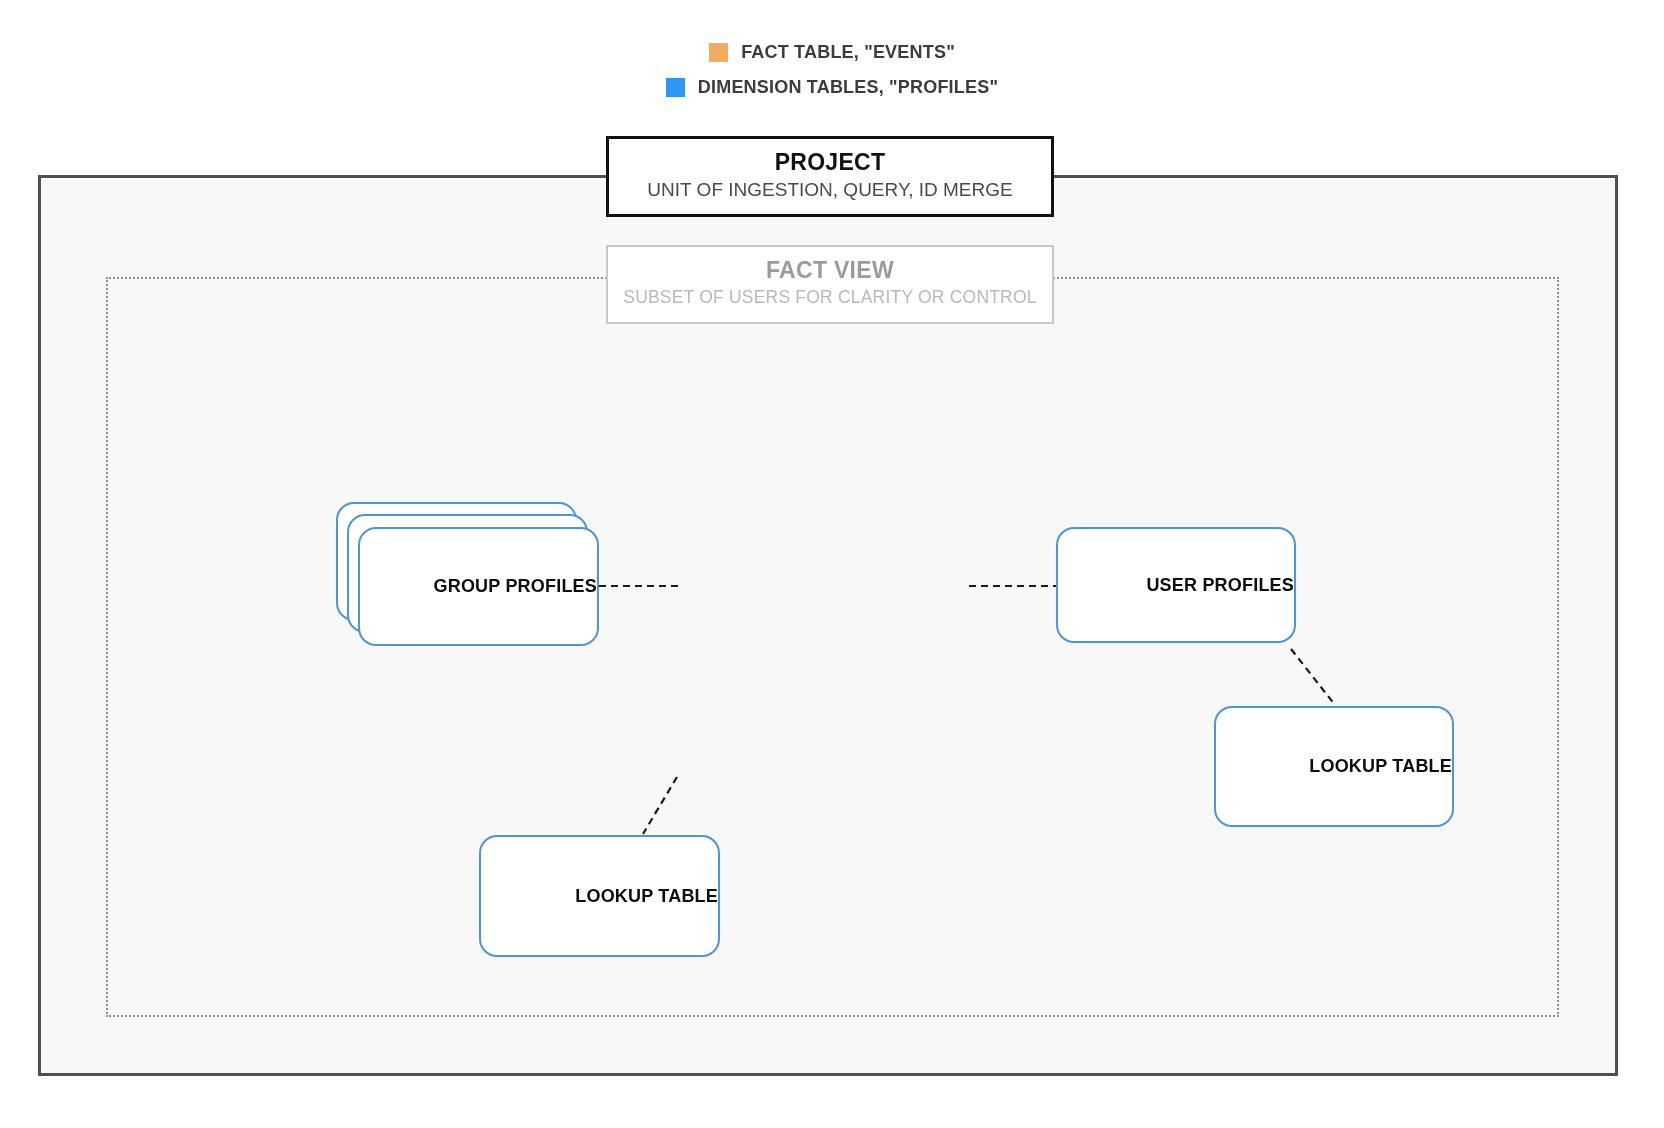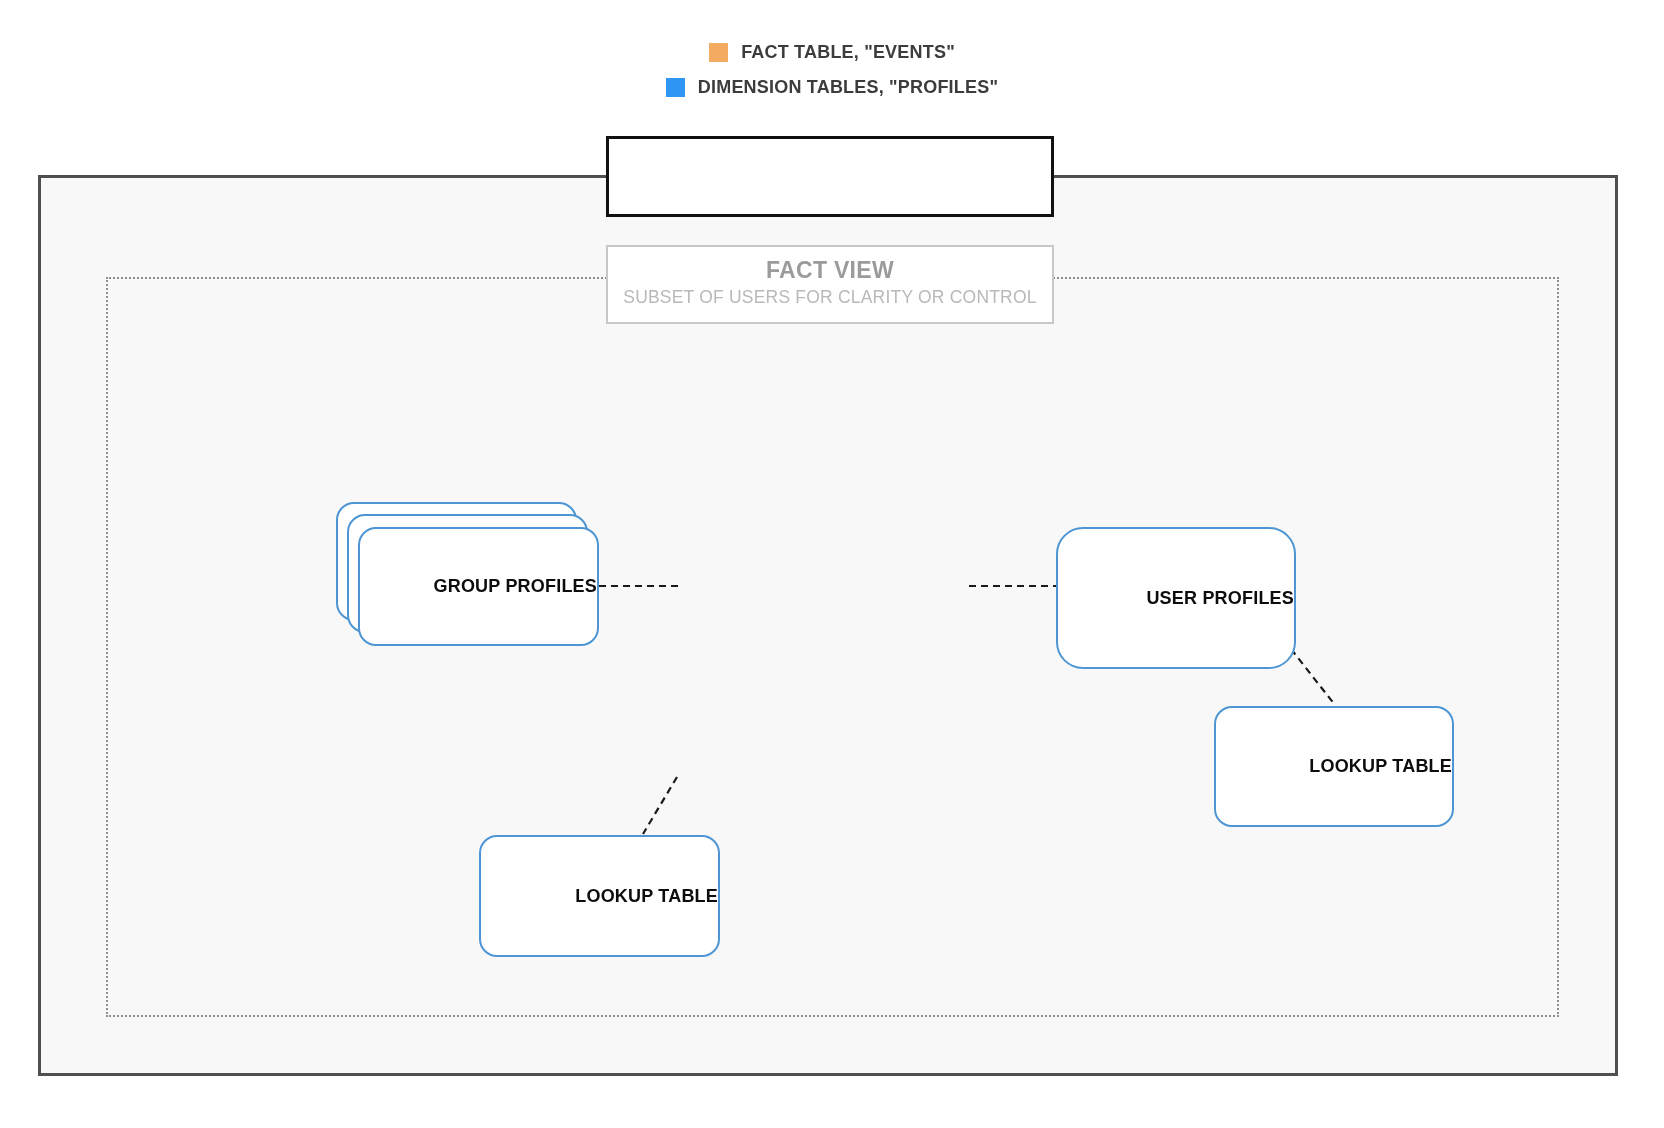--- a/index.html
+++ b/index.html
@@ -150,21 +150,21 @@
     border: 2px solid #efc287;
   }
   .dim-node {
     border: 2px solid #4e96d3;
     border-radius: 18px;
     justify-content: flex-end;
   }
   .stack-back   { left: 336px; top: 502px; width: 241px; height: 119px; }
   .stack-mid    { left: 347px; top: 514px; width: 241px; height: 119px; }
   .group-profiles-node { left: 358px; top: 527px; width: 241px; height: 119px; }
-  .user-profiles-node  { left: 1056px; top: 527px; width: 240px; height: 142px; border-radius: 27px; }
+  .user-profiles-node  { left: 1056px; top: 527px; width: 240px; height: 116px; }
   .lookup-right-node   { left: 1214px; top: 706px; width: 240px; height: 121px; }
   .lookup-bottom-node  { left: 479px;  top: 835px; width: 241px; height: 122px; }
 </style>
 </head>
 <body>
 
 <div class="canvas">
 
   <div class="legend">
     <div class="legend-row">
@@ -175,20 +175,22 @@
       <span class="swatch" style="background: rgb(47, 151, 243);"></span>
       <span class="legend-label">DIMENSION TABLES, "PROFILES"</span>
     </div>
   </div>
 
   <div class="project-boundary"></div>
 
   <div class="data-view-boundary"></div>
 
   <div class="header-box project-header">
+    <div class="hdr-title">PROJECT</div>
+    <div class="hdr-subtitle">UNIT OF INGESTION, QUERY, ID MERGE</div>
   </div>
 
   <div class="header-box data-view-header">
     <div class="hdr-title">FACT VIEW</div>
     <div class="hdr-subtitle">SUBSET OF USERS FOR CLARITY OR CONTROL</div>
   </div>
 
   <svg class="connectors" width="1664" height="1128" viewBox="0 0 1664 1128">
     <line x1="599" y1="586" x2="679" y2="586" stroke="#1a1a1a" stroke-width="2.2" stroke-dasharray="7 5"></line>
     <line x1="969" y1="586" x2="1057" y2="586" stroke="#1a1a1a" stroke-width="2.2" stroke-dasharray="7 5"></line>

